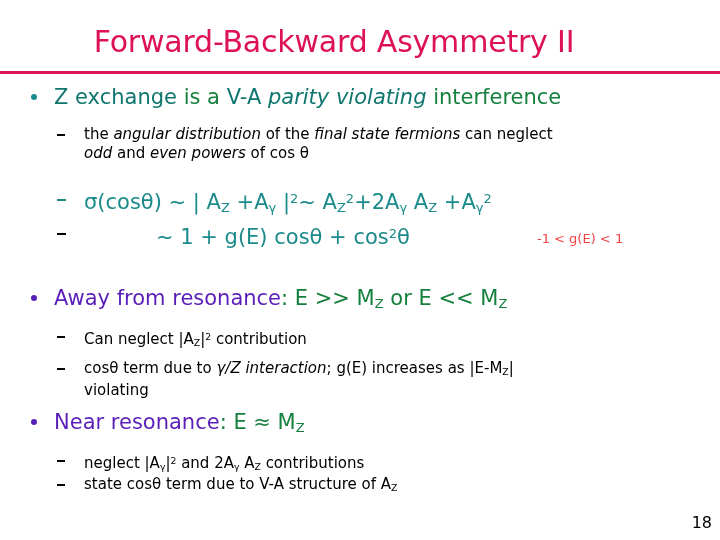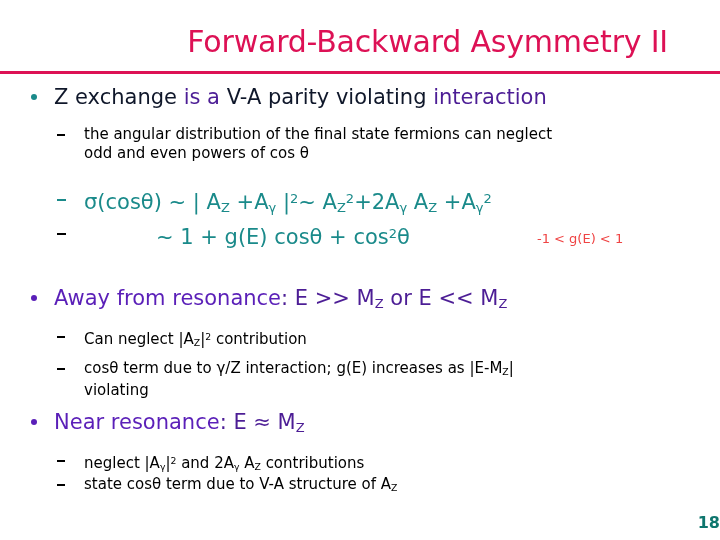--- a/index.html
+++ b/index.html
@@ -15,21 +15,21 @@
     position: relative;
     color: #000000;
   }
 
   
   .slide-title {
     position: absolute;
     top: 24px;
     left: 0;
     width: 668px;
-    text-align: right;
+    text-align: center;
     font-size: 30px;
     line-height: 36px;
     color: #dd1155;
     letter-spacing: -0.2px;
     white-space: nowrap;
   }
   .title-rule {
     position: absolute;
     top: 71px;
     left: 0;
@@ -87,60 +87,60 @@
 
   
   .lvl2.formula {
     font-size: 21px;
     line-height: 28px;
     color: #1a8a8a;
     white-space: nowrap;
   }
 
   
-  .teal   { color: #0f172a; }
+  .teal   { color: #0f766e; }
   .purple { color: #5a1fb8; }
-  .blk    { color: #4c1d95; }
-  .it     { }
+  .blk    { color: #15803d; }
+  .it     { font-style: italic; }
 
   sub { font-size: 0.62em; vertical-align: -0.22em; }
   sup { font-size: 0.62em; vertical-align: 0.48em; }
 
   .note {
     position: absolute;
     font-size: 13px;
     line-height: 16px;
     color: #ef4444;
     white-space: nowrap;
   }
 
   
   .page-num {
     position: absolute;
-    right: 0;
+    right: 8px;
     bottom: 8px;
     font-size: 16px;
-    font-weight: bold;
-    color: #0f766e;
+    font-weight: normal;
+    color: #000000;
   }
 
   
   .row { position: absolute; left: 0; width: 720px; }
 </style>
 </head>
 <body>
 
 <div class="slide-title">Forward-Backward Asymmetry II</div>
 <div class="title-rule"></div>
 
 <div class="body">
 
   <div class="row lvl1" style="top:0px;">
     <span class="dot"></span>
-    <span class="teal">Z exchange</span><span class="blk"> is a </span><span class="teal">V-A </span><span class="teal it">parity violating</span><span class="blk"> interaction</span>
+    <span class="teal">Z exchange</span><span class="blk"> is a </span><span class="teal">V-A </span><span class="teal it">parity violating</span><span class="blk"> interference</span>
   </div>
 
   <div class="row lvl2" style="top:41px;">
     <span class="dash"></span>
     <span>the </span><span class="it">angular distribution</span><span> of the </span><span class="it">final state fermions</span><span> can neglect </span><br>
     <span class="it">odd</span><span> and </span><span class="it">even powers</span><span> of cos </span><span>θ</span>
   </div>
 
   <div class="row lvl2 formula teal" style="top:101px;">
     <span class="dash"></span>

